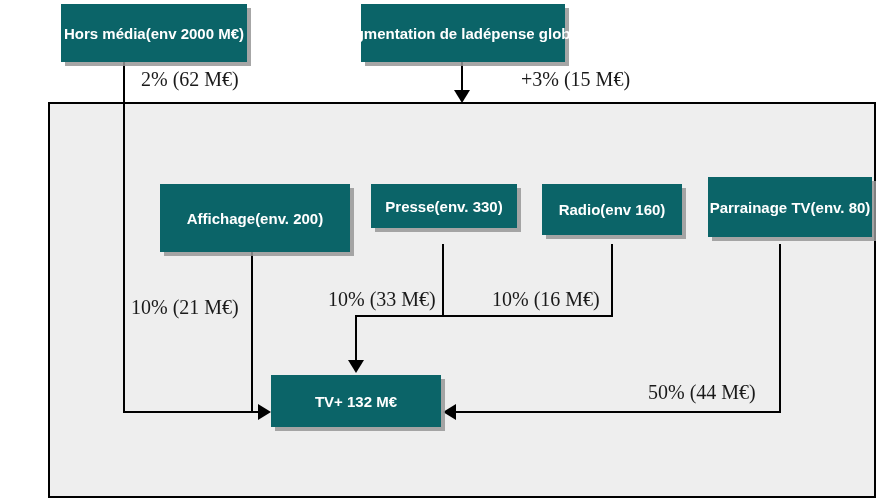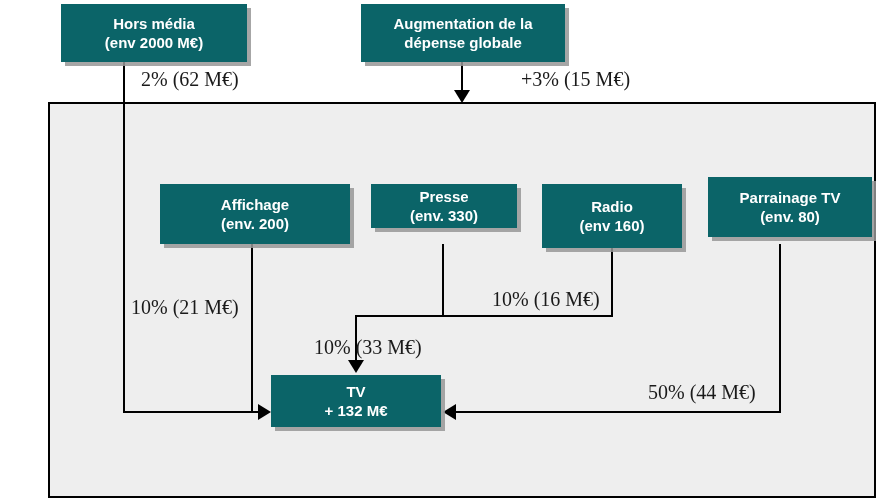--- a/index.html
+++ b/index.html
@@ -29,21 +29,21 @@
   
   .box {
     position: absolute;
     background: #0b6468;
     color: #ffffff;
     font-family: "Liberation Sans", sans-serif;
     font-weight: bold;
     font-size: 15px;
     line-height: 19px;
     display: flex;
-    flex-direction: column;
+    flex-direction: row;
     align-items: center;
     justify-content: center;
     text-align: center;
     box-sizing: border-box;
     box-shadow: 4px 4px 0 rgba(150,150,150,0.85);
     z-index: 5;
   }
   .box .l1, .box .l2 { display: block; white-space: nowrap; }
 
   
@@ -114,47 +114,47 @@
   <div class="vline" style="left:779px; top:244px; height:169px;"></div>
   <div class="hline" style="left:455px; top:411px; width:326px;"></div>
   <div class="arrow arrow-left" style="left:443px; top:404px;"></div>
 
   <div class="elabel" style="left:141px; top:68px;">2% (62 M€)</div>
 
   <div class="elabel" style="left:487px; top:68px;margin-left:34px;">+3% (15 M€)</div>
 
   <div class="elabel" style="left:131px; top:296px;">10% (21 M€)</div>
 
-  <div class="elabel" style="left:314px; top:288px;margin-top:48px;">10% (33 M€)</div>
+  <div class="elabel" style="left:328px; top:288px;">10% (33 M€)</div>
 
   <div class="elabel" style="left:492px; top:288px;">10% (16 M€)</div>
 
   <div class="elabel" style="left:648px; top:381px;">50% (44 M€)</div>
 
   <div class="box" style="left:61px; top:4px; width:186px; height:58px;">
     <span class="l1">Hors média</span>
     <span class="l2">(env 2000 M€)</span>
   </div>
 
   <div class="box" style="left:361px; top:4px; width:204px; height:58px;">
     <span class="l1">Augmentation de la</span>
     <span class="l2">dépense globale</span>
   </div>
 
-  <div class="box" style="left:160px; top:184px; width:190px; height:60px;">
+  <div class="box" style="left:160px; top:184px; width:190px; height:68px;">
     <span class="l1">Affichage</span>
     <span class="l2">(env. 200)</span>
   </div>
 
   <div class="box" style="left:371px; top:184px; width:146px; height:44px;">
     <span class="l1">Presse</span>
     <span class="l2">(env. 330)</span>
   </div>
 
-  <div class="box" style="left:542px; top:184px; width:140px; height:64px;">
+  <div class="box" style="left:542px; top:184px; width:140px; height:51px;">
     <span class="l1">Radio</span>
     <span class="l2">(env 160)</span>
   </div>
 
   <div class="box" style="left:700px; top:177px; width:164px; height:60px;margin-left:8px;">
     <span class="l1">Parrainage TV</span>
     <span class="l2">(env. 80)</span>
   </div>
 
   <div class="box" style="left:271px; top:375px; width:170px; height:52px;align-items:center;">

